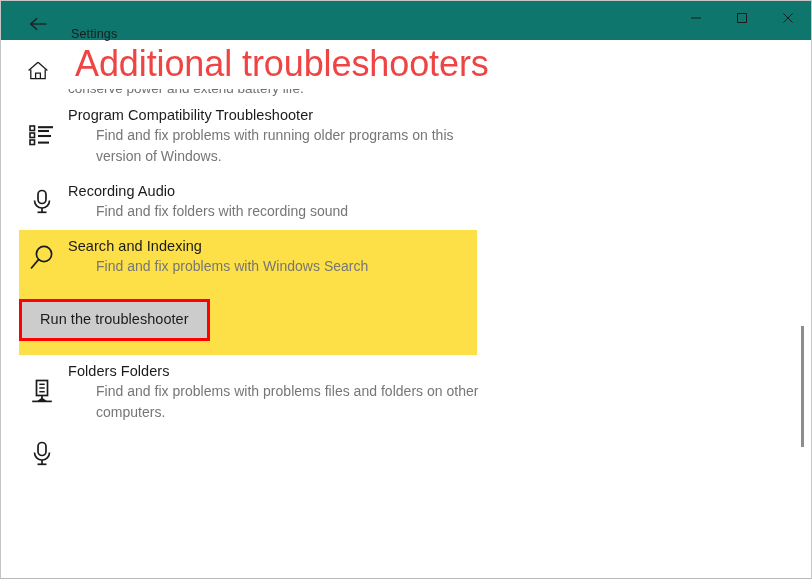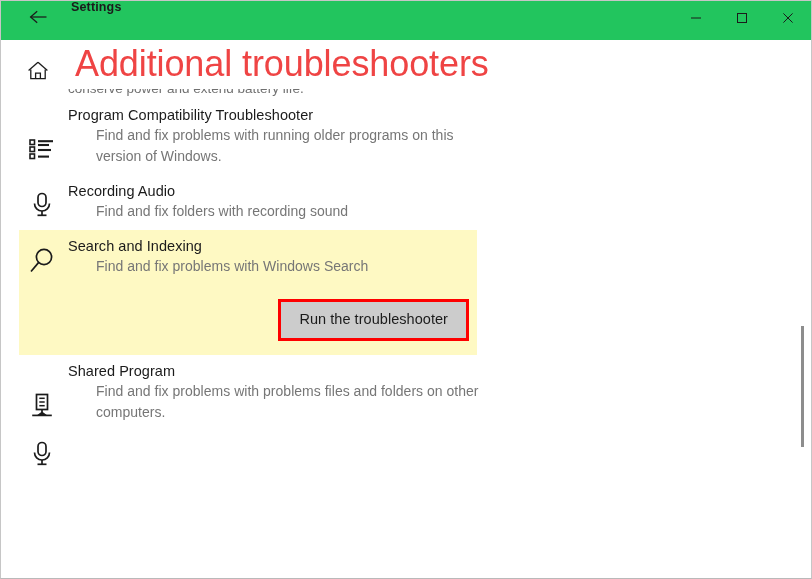--- a/index.html
+++ b/index.html
@@ -25,24 +25,23 @@
     background: #ffffff;
     border: 1px solid #c6c6c6;
     border-bottom: 1px solid #b9b9b9;
     overflow: hidden;
   }
 
   
   .titlebar {
     position: relative;
     height: 39px;
-    background: #22c55e;
-    display: flex;
-    align-items: flex-start;
-    font-weight: bold;
+    background: #0f766e;
+    display: flex;
+    align-items: flex-end;
   }
   .back-btn {
     width: 44px;
     height: 32px;
     margin-left: 16px;
     display: flex;
     align-items: center;
     justify-content: center;
     cursor: default;
   }
@@ -126,21 +125,21 @@
   }
 
   
   .ts-item {
     position: relative;
     padding: 6px 0 8px 0;
     box-sizing: border-box;
   }
   .ts-item .row {
     display: flex;
-    align-items: flex-end;
+    align-items: center;
     padding-left: 22px;
   }
   .ts-icon {
     width: 36px;
     height: 34px;
     flex: 0 0 auto;
     display: flex;
     align-items: flex-start;
     justify-content: center;
     padding-top: 4px;
@@ -161,30 +160,30 @@
     color: #767676;
     line-height: 21px;
     letter-spacing: 0.02px;
     max-width: 400px;
     margin-left: 28px;
   }
   .ts-desc.wide { max-width: 410px; }
 
   
   .ts-item.selected {
-    background: #fef9c3;
+    background: #fde047;
     width: 458px;
     margin-left: 17px;
     padding-bottom: 14px;
   }
   .ts-item.selected .row { padding-left: 5px; }
 
   .action-row {
     display: flex;
-    justify-content: flex-end;
+    justify-content: flex-start;
     padding-right: 8px;
     margin-top: 22px;
   }
   .run-btn-wrap {
     border: 3px solid #fe0000;
     padding: 0;
     line-height: 0;
   }
   .run-btn {
     display: block;
@@ -343,21 +342,21 @@
               <rect x="7.5" y="1.5" width="11" height="15" fill="none" stroke="#1b1b1b" stroke-width="1.7"></rect>
               <line x1="10.3" y1="5.3" x2="15.7" y2="5.3" stroke="#1b1b1b" stroke-width="1.5"></line>
               <line x1="10.3" y1="9.0" x2="15.7" y2="9.0" stroke="#1b1b1b" stroke-width="1.5"></line>
               <line x1="10.3" y1="12.7" x2="15.7" y2="12.7" stroke="#1b1b1b" stroke-width="1.5"></line>
               <line x1="13" y1="16.5" x2="13" y2="19.4" stroke="#1b1b1b" stroke-width="1.7"></line>
               <path d="M9 22.2 L13 19.2 L17 22.2 Z" fill="#1b1b1b" stroke="#1b1b1b" stroke-width="1.2"></path>
               <line x1="3.2" y1="22.4" x2="22.8" y2="22.4" stroke="#1b1b1b" stroke-width="1.7"></line>
             </svg>
           </div>
           <div class="ts-text">
-            <div class="ts-name">Shared Program</div>
+            <div class="ts-name">Folders Folders</div>
             <div class="ts-desc wide">Find and fix problems with problems files and folders on other computers.</div>
           </div>
         </div>
       </div>
 
       <div class="ts-item">
         <div class="row">
           <div class="ts-icon">
             <svg width="26" height="26" viewBox="0 0 26 26">
               <rect x="9" y="1.5" width="8" height="13" rx="4" fill="none" stroke="#1b1b1b" stroke-width="1.7"></rect>

